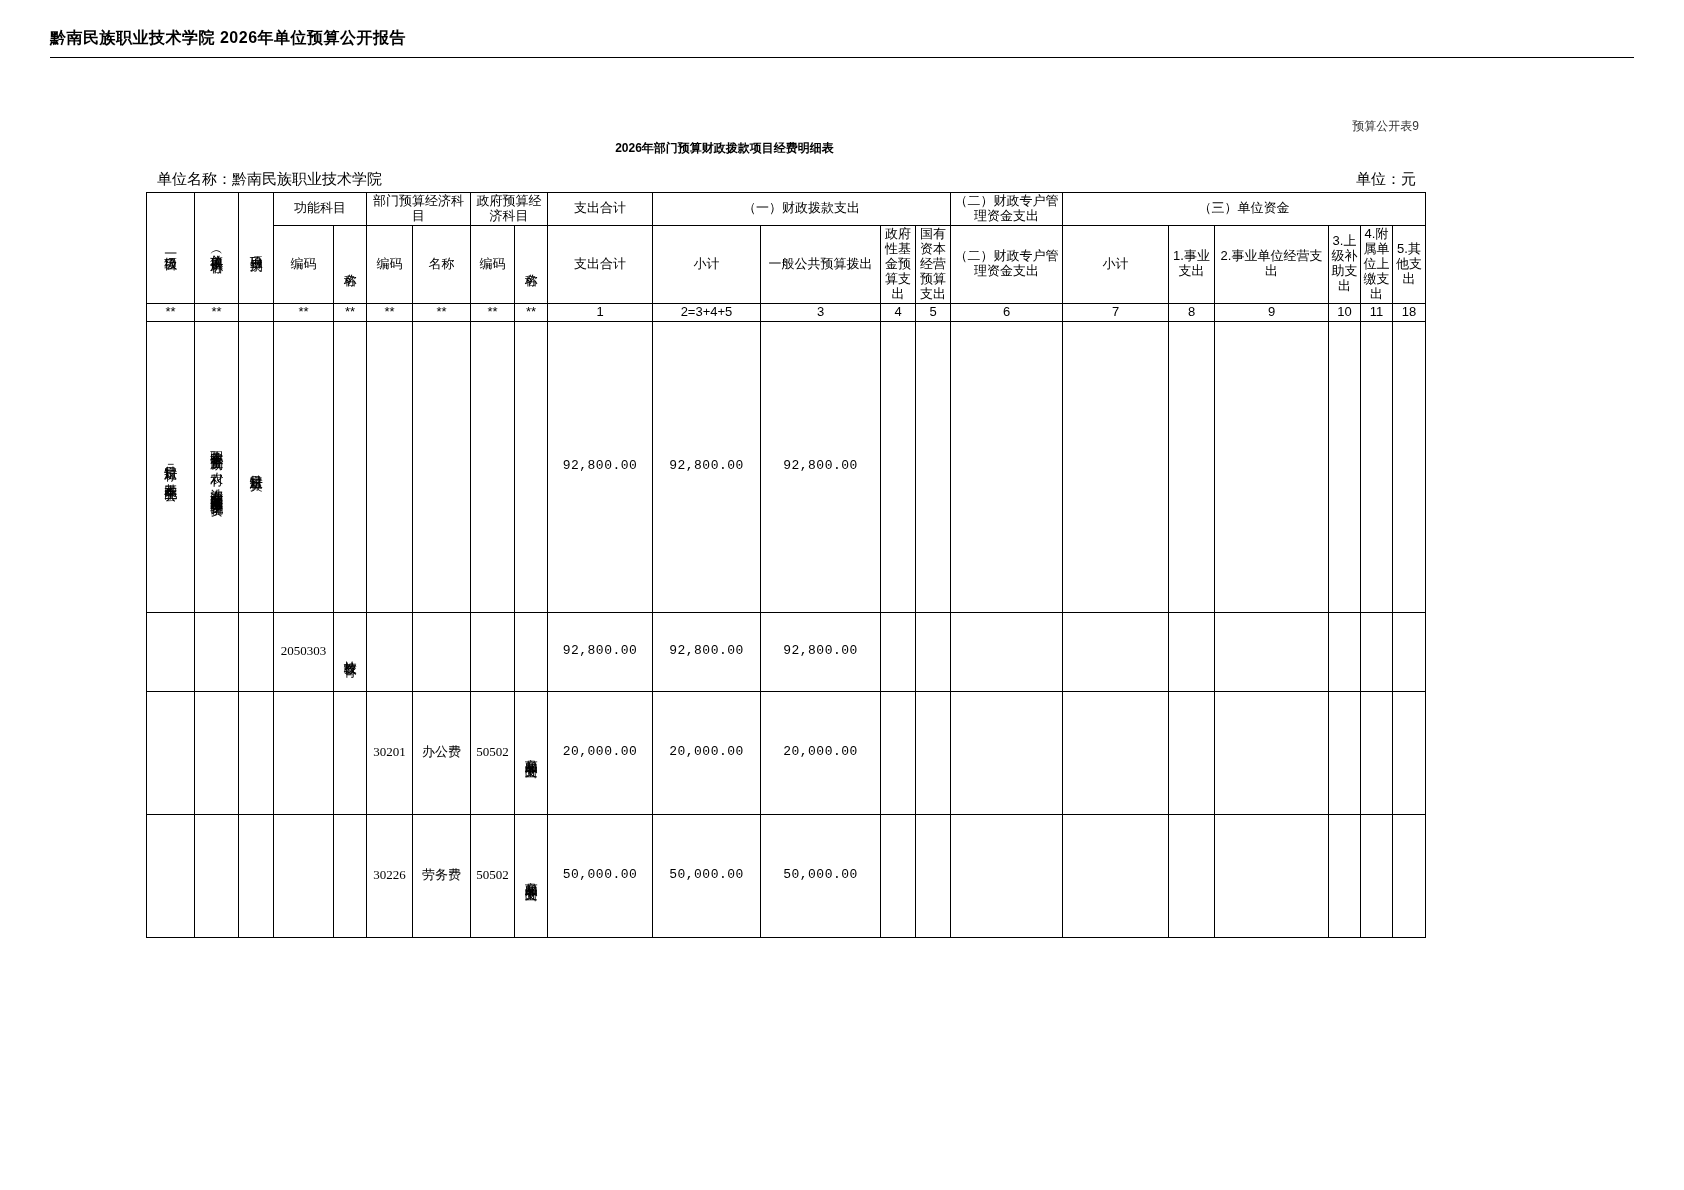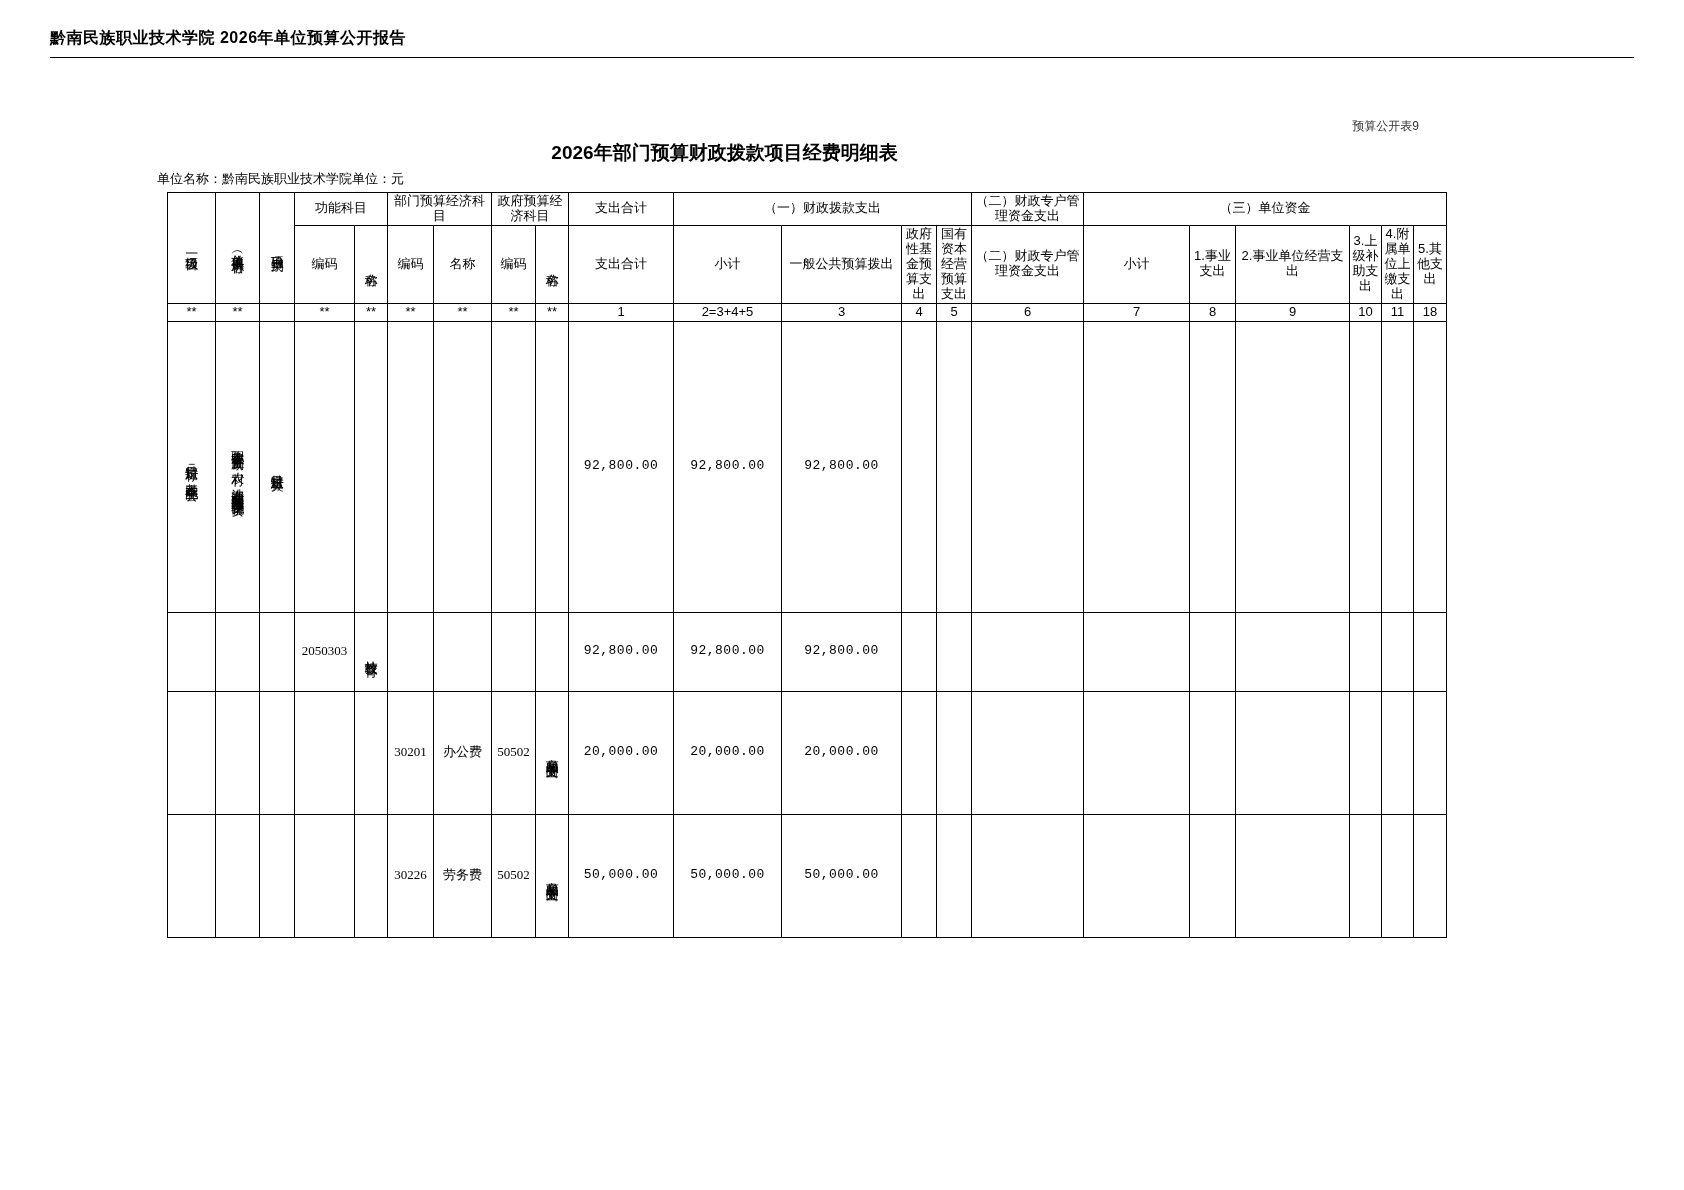--- a/index.html
+++ b/index.html
@@ -49,35 +49,36 @@
   }
   
   .doc-title {
     position: absolute;
     left: 0;
     top: 140px;
     width: 1449px;
     text-align: center;
     font-family: "Liberation Sans", sans-serif;
     font-weight: bold;
-    font-size: 19px;
+    font-size: 12px;
   }
   
   .meta-row {
     position: absolute;
     left: 157px;
     top: 170px;
     width: 1259px;
     display: flex;
-    font-size: 13px;
+    justify-content: space-between;
+    font-size: 15px;
   }
   
   .tbl-wrap {
     position: absolute;
-    left: 167px;
+    left: 146px;
     top: 192px;
     width: 1259px;
   }
   table.budget {
     border-collapse: collapse;
     table-layout: fixed;
     width: 1259px;
   }
   table.budget td, table.budget th {
     border: 1px solid #000;

